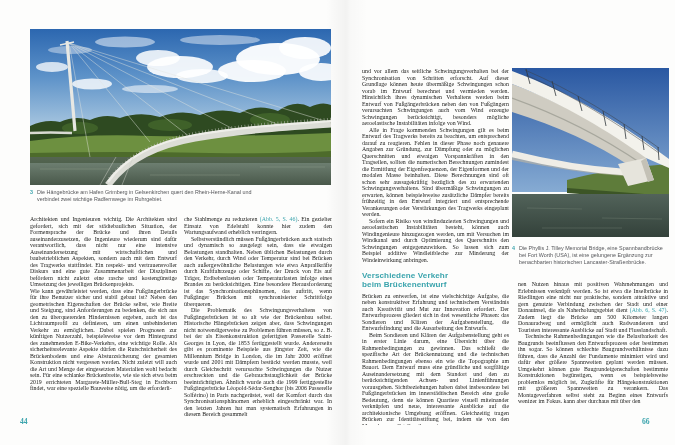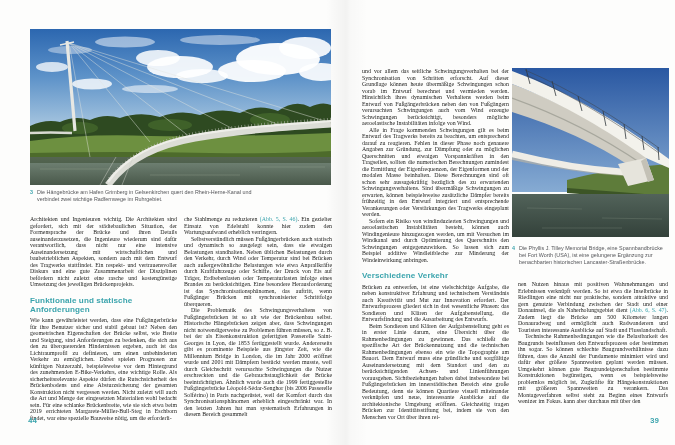--- a/index.html
+++ b/index.html
@@ -27,22 +27,22 @@
   .col p { margin:0; }
   .col p + p { text-indent:7px; }
   .heading {
     font-family:"Liberation Sans", sans-serif; font-weight:bold;
     color:#3ba4ad; font-size:8.1px; line-height:9.2px;
     margin:8px 0 3.5px 0; text-align:left; text-indent:0; letter-spacing:0.1px;
   }
   .heading span { display:block; }
   .ref { color:#3ba4ad; }
   .pagenum {
-    position:absolute; font-family:Liberation Mono, monospace;
-    font-weight:bold; font-size:7.6px; color:#3ba4ad;margin-left:8px;
+    position:absolute; font-family:Liberation Serif, serif;
+    font-weight:bold; font-size:7.6px; color:#3ba4ad;
   }
 </style>
 </head>
 <body>
 
 <div class="spread">
 
   <div class="spine"></div>
 
   <div class="photo" style="left:30px; top:29px; width:301px; height:156px;">
@@ -110,38 +110,38 @@
     </svg>
   </div>
 
   <div class="caption" style="left:30px; top:189px; width:240px;">
     <span class="marker">3</span>
     <span>Die Hängebrücke am Hafen Grimberg in Gelsenkirchen quert den Rhein-Herne-Kanal und verbindet zwei wichtige Radfernwege im Ruhrgebiet.</span>
   </div>
 
   <div class="col" style="left:30px; top:216px; width:147px; height:209px;">
     <p>Architekten und Ingenieuren wichtig. Die Architekten sind gefordert, sich mit der städtebaulichen Situation, der Formensprache der Brücke und ihren Details auseinanderzusetzen, die Ingenieure wiederum sind dafür verantwortlich, dass nicht nur eine intensive Auseinandersetzung mit wirtschaftlichen und baubetrieblichen Aspekten, sondern auch mit dem Entwurf des Tragwerks stattfindet. Ein respekt- und vertrauensvoller Diskurs und eine gute Zusammenarbeit der Disziplinen befördern nicht zuletzt eine rasche und kostengünstige Umsetzung des jeweiligen Brückenprojekts.</p>
-    <div class="heading">Funktionale und statische Anforderungen</div>
     <p style="text-indent:0;">Wie kann gewährleistet werden, dass eine Fußgängerbrücke für ihre Benutzer sicher und stabil gebaut ist? Neben den geometrischen Eigenschaften der Brücke selbst, wie Breite und Steigung, sind Anforderungen zu bedenken, die sich aus den zu überquerenden Hindernissen ergeben, auch ist das Lichtraumprofil zu definieren, um einen unbehinderten Verkehr zu ermöglichen. Dabei spielen Prognosen zur künftigen Nutzerzahl, beispielsweise vor dem Hintergrund des zunehmenden E-Bike-Verkehrs, eine wichtige Rolle. Als sicherheitsrelevante Aspekte dürfen die Rutschsicherheit des Brückenbodens und eine Absturzsicherung der gesamten Konstruktion nicht vergessen werden. Nicht zuletzt will auch die Art und Menge der eingesetzten Materialien wohl bedacht sein. Für eine schlanke Brückenbreite, wie sie sich etwa beim 2019 errichteten Margarete-Müller-Bull-Steg in Eschborn findet, war eine spezielle Bauweise nötig, um die erforderli-</p>
   </div>
 
   <div class="col" style="left:184px; top:216px; width:148px; height:209px;">
     <p><span>che Stahlmenge zu reduzieren </span><span class="ref">(Abb. 5, S. 46)</span><span>. Ein gezielter Einsatz von Edelstahl konnte hier zudem den Wartungsaufwand erheblich verringern.</span></p>
     <p>Selbstverständlich müssen Fußgängerbrücken auch statisch und dynamisch so ausgelegt sein, dass sie etwaigen Belastungen standhalten. Neben üblichen Belastungen durch den Verkehr, durch Wind oder Temperatur sind bei Brücken auch außergewöhnliche Belastungen wie etwa Anprallkräfte durch Kraftfahrzeuge oder Schiffe, der Druck von Eis auf Träger, Erdbebenlasten oder Temperaturlasten infolge eines Brandes zu berücksichtigen. Eine besondere Herausforderung ist das Synchronisationsphänomen, das auftritt, wenn Fußgänger Brücken mit synchronisierter Schrittfolge überqueren.</p>
     <p>Die Problematik des Schwingungsverhaltens von Fußgängerbrücken ist so alt wie der Brückenbau selbst. Historische Hängebrücken zeigen aber, dass Schwingungen nicht notwendigerweise zu Problemen führen müssen, so z. B. bei der als Eisenkonstruktion gefertigten Passerelle Saint-Georges in Lyon, die 1853 fertiggestellt wurde. Andererseits gibt es prominente Beispiele aus jüngster Zeit, wie die Millennium Bridge in London, die im Jahr 2000 eröffnet wurde und 2001 mit Dämpfern bestückt werden musste, weil durch Gleichschritt verursachte Schwingungen die Nutzer erschreckten und die Gebrauchstauglichkeit der Brücke beeinträchtigten. Ähnlich wurde auch die 1999 fertiggestellte Fußgängerbrücke Léopold-Sédar-Senghor (bis 2006 Passerelle Solférino) in Paris nachgerüstet, weil der Komfort durch das Synchronisationsphänomen erheblich eingeschränkt war. In den letzten Jahren hat man systematisch Erfahrungen in diesem Bereich gesammelt</p>
   </div>
 
   <div class="pagenum" style="left:20px; top:417px;">44</div>
 
   <div class="col" style="left:362px; top:68px; width:147px; height:357px;">
     <p>und vor allem das seitliche Schwingungsverhalten bei der Synchronisation von Schritten erforscht. Auf dieser Grundlage können heute übermäßige Schwingungen schon vorab im Entwurf berechnet und vermieden werden. Hinsichtlich ihres dynamischen Verhaltens werden beim Entwurf von Fußgängerbrücken neben den von Fußgängern verursachten Schwingungen auch vom Wind erzeugte Schwingungen berücksichtigt, besonders mögliche aeroelastische Instabilitäten infolge von Wind.</p>
     <p>Alle in Frage kommenden Schwingungen gilt es beim Entwurf des Tragwerks bereits zu beachten, um entsprechend darauf zu reagieren. Fehlen in dieser Phase noch genauere Angaben zur Gründung, zur Dämpfung oder zu möglichen Querschnitten und etwaigen Vorspannkräften in den Tragseilen, sollten die numerischen Berechnungen zumindest die Ermittlung der Eigenfrequenzen, der Eigenformen und der modalen Masse beinhalten. Diese Berechnungen sind oft schon sehr aussagekräftig bezüglich des zu erwartenden Schwingungsverhaltens. Sind übermäßige Schwingungen zu erwarten, können beispielsweise zusätzliche Dämpfer bereits frühzeitig in den Entwurf integriert und entsprechende Verankerungen oder Verstärkungen des Tragwerks eingeplant werden.</p>
     <p>Sofern ein Risiko von windinduzierten Schwingungen und aeroelastischen Instabilitäten besteht, können auch Windingenieure hinzugezogen werden, um mit Versuchen im Windkanal und durch Optimierung des Querschnitts den Schwingungen entgegenzuwirken. So lassen sich zum Beispiel additive Windleitbleche zur Minderung der Windeinwirkung anbringen.</p>
     <div class="heading">
       <span>Verschiedene Verkehr</span>
+      <span>beim Brückenentwurf</span>
     </div>
     <p style="text-indent:0;">Brücken zu entwerfen, ist eine vielschichtige Aufgabe, die neben konstruktiver Erfahrung und technischem Verständnis auch Kreativität und Mut zur Innovation erfordert. Der Entwurfsprozess gliedert sich in drei wesentliche Phasen: das Sondieren und Klären der Aufgabenstellung, die Entwurfsfindung und die Ausarbeitung des Entwurfs.</p>
     <p>Beim Sondieren und Klären der Aufgabenstellung geht es in erster Linie darum, eine Übersicht über die Rahmenbedingungen zu gewinnen. Das schließt die spezifische Art der Brückennutzung und die technischen Rahmenbedingungen ebenso ein wie die Topographie am Bauort. Dem Entwurf muss eine gründliche und sorgfältige Auseinandersetzung mit dem Standort und den zu berücksichtigenden Achsen- und Linienführungen vorausgehen. Sichtbeziehungen haben dabei insbesondere bei Fußgängerbrücken im innerstädtischen Bereich eine große Bedeutung, denn sie können Quartiere visuell miteinander verknüpfen und neue, interessante Ausblicke auf die architektonische Umgebung eröffnen. Gleichzeitig tragen Brücken zur Identitätsstiftung bei, indem sie von den Menschen vor Ort über ihren rei-</p>
   </div>
 
   <div class="photo" style="left:512px; top:68px; width:157px; height:169px;">
     <svg viewBox="0 0 157 169" preserveAspectRatio="none">
       <defs>
         <linearGradient id="rsky" x1="0" y1="0" x2="0" y2="1">
           <stop offset="0" stop-color="#2a58a2"></stop>
@@ -192,15 +192,15 @@
   <div class="caption" style="left:512px; top:245px; width:152px;">
     <span class="marker">4</span>
     <span>Die Phyllis J. Tilley Memorial Bridge, eine Spannbandbrücke bei Fort Worth (USA), ist eine gelungene Ergänzung zur benachbarten historischen Lancaster-Straßenbrücke.</span>
   </div>
 
   <div class="col" style="left:518px; top:281px; width:150px; height:122px;">
     <p><span>nen Nutzen hinaus mit positiven Wahrnehmungen und Erlebnissen verknüpft werden. So ist etwa die Inselbrücke in Riedlingen eine nicht nur praktische, sondern attraktive und gern genutzte Verbindung zwischen der Stadt und einer Donauinsel, die als Naherholungsgebiet dient </span><span class="ref">(Abb. 6, S. 47)</span><span>. Zudem liegt die Brücke am 500 Kilometer langen Donauradweg und ermöglicht auch Radwanderern und Touristen interessante Ausblicke auf Stadt und Flusslandschaft.</span></p>
     <p>Technische Rahmenbedingungen wie die Belastbarkeit des Baugrunds beeinflussen den Entwurfsprozess oder bestimmen ihn sogar. So können schlechte Baugrundverhältnisse dazu führen, dass die Anzahl der Fundamente minimiert wird und dafür eher größere Spannweiten geplant werden müssen. Umgekehrt können gute Baugrundeigenschaften bestimmte Konstruktionen begünstigen, wenn es beispielsweise problemlos möglich ist, Zugkräfte für Hängekonstruktionen mit größeren Spannweiten zu verankern. Das Montageverfahren selbst steht zu Beginn eines Entwurfs weniger im Fokus, kann aber durchaus mit über den</p>
   </div>
 
-  <div class="pagenum" style="left:642px; top:417px;">39</div>
+  <div class="pagenum" style="left:642px; top:417px;">66</div>
 
 </div>
 
 </body></html>

